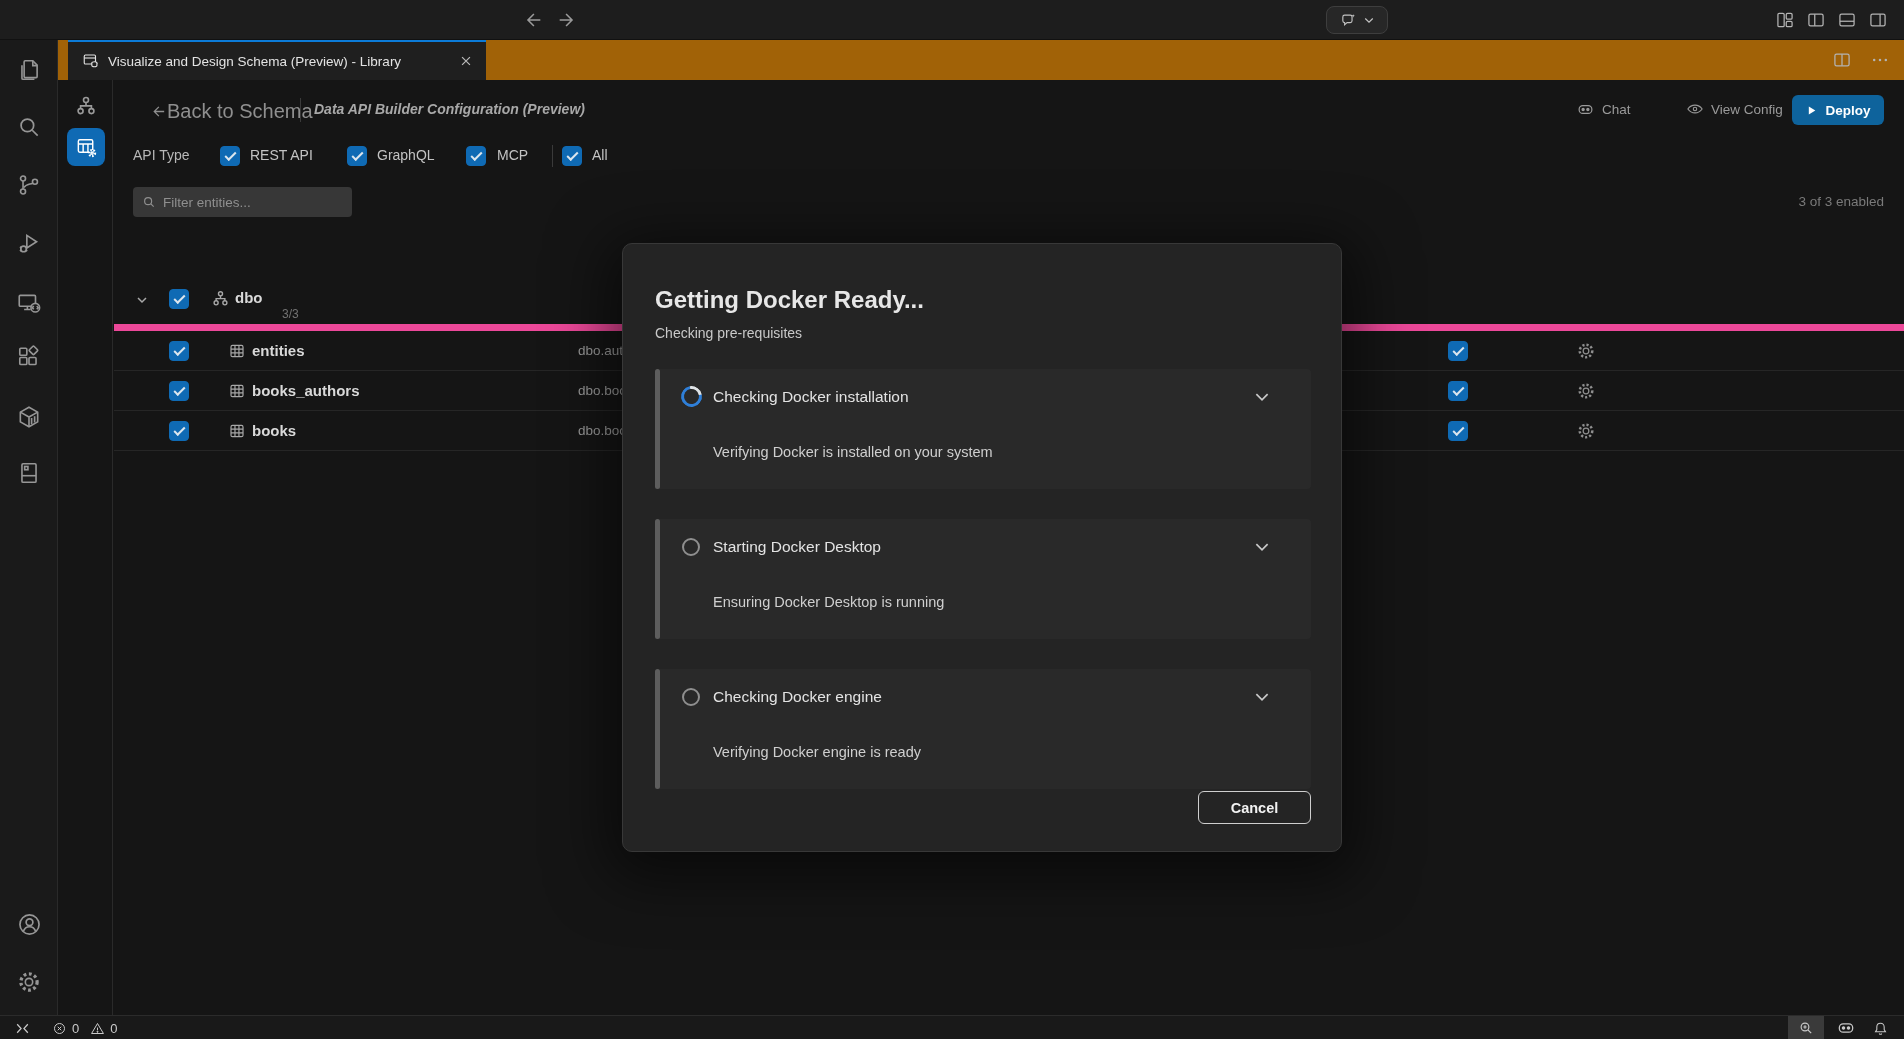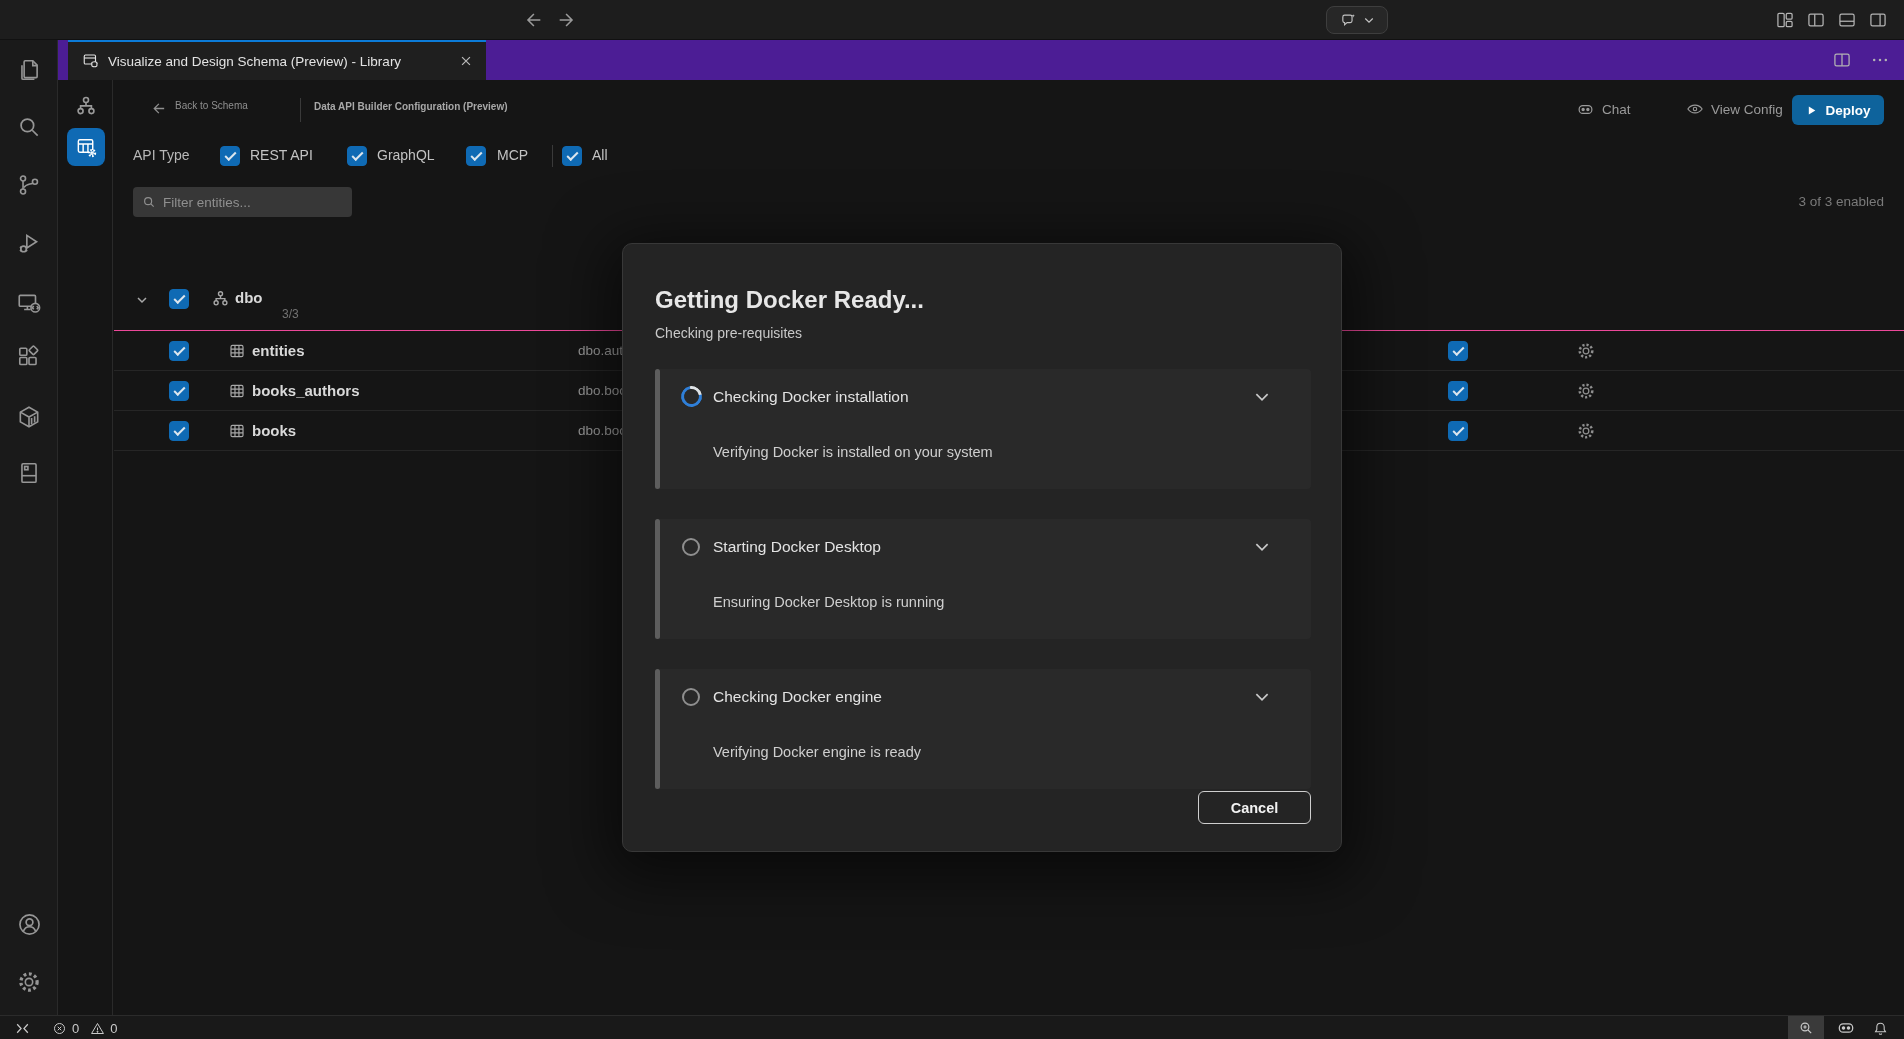--- a/index.html
+++ b/index.html
@@ -21,37 +21,37 @@
   .copilot-btn { position:absolute; left:1326px; top:6px; width:62px; height:28px; background:#272727;
     border:1px solid #3e3e3e; border-radius:8px; display:flex; align-items:center; justify-content:center; gap:6px; color:#c4c4c4; }
   .tb-icons { position:absolute; right:16px; top:9px; display:flex; gap:10px; color:#b4b4b4; }
   .tb-icons > span { width:21px; height:21px; display:flex; align-items:center; justify-content:center; }
 
   
   .activitybar { position:absolute; left:0; top:40px; width:58px; height:975px; background:#1a1a1a; border-right:1px solid #2a2a2a; }
   .ab-icon { position:absolute; left:15px; width:28px; height:28px; color:#969696; display:flex; align-items:center; justify-content:center; cursor:pointer; }
 
   
-  .tabbar { position:absolute; left:58px; top:40px; right:0; height:40px; background:#4c1d95;text-align:right; }
+  .tabbar { position:absolute; left:58px; top:40px; right:0; height:40px; background:#a16207;text-align:right; }
   .tab { position:absolute; left:10px; top:0; width:418px; height:40px; background:#1f1f1f; border-top:2px solid var(--tab-indicator);
     display:flex; align-items:center; padding:0 12px 0 14px; gap:8px; color:#e3e3e3; font-size:13.5px; cursor:pointer; }
   .tab .close { margin-left:auto; color:#b9b9b9; width:17px; height:17px; display:flex; align-items:center; justify-content:center; border-radius:4px; }
   .tab-actions { position:absolute; right:14px; top:10px; display:flex; gap:18px; color:#b4b4b4; }
 
   
   .content { position:absolute; left:58px; top:80px; right:0; bottom:24px; background:#151515; }
   .iconstrip { position:absolute; left:0; top:0; width:55px; height:100%; border-right:1px solid #2a2a2a; }
   .strip-schema { position:absolute; left:15px; top:14px; width:26px; height:26px; color:#9a9a9a; }
   .strip-btn { position:absolute; left:9px; top:48px; width:38px; height:38px; border-radius:8px; background:var(--accent);
     color:#fff; display:flex; align-items:center; justify-content:center; cursor:pointer; }
   .page { position:absolute; left:56px; top:0; right:0; height:100%; }
 
-  .hdr-back { position:absolute; left:36px; top:20px; display:flex; gap:8px; align-items:flex-start; color:#8f8f8f; font-size:10px; cursor:pointer; }
+  .hdr-back { position:absolute; left:36px; top:20px; display:flex; align-items:center; color:#8f8f8f; font-size:20px; cursor:pointer; }
   .hdr-divider { position:absolute; left:186px; top:18px; width:1px; height:24px; background:#3a3a3a; }
-  .page-title { position:absolute; left:200px; top:21px; font-size:10px; font-weight:700; color:#a8a8a8; }
+  .page-title { position:absolute; left:200px; top:21px; font-size:14px; font-weight:700; color:#a8a8a8;font-style:italic; }
   .hdr-action { position:absolute; top:20px; display:flex; gap:7px; align-items:center; color:#9a9a9a; font-size:13.5px; cursor:pointer; }
   .deploy-btn { position:absolute; left:1678px; top:15px; width:92px; height:30px; background:var(--deploy); color:#fff;
     border:none; border-radius:6px; display:flex; align-items:center; justify-content:center; gap:7px; font-size:13.5px; font-weight:600;
     font-family:inherit; cursor:pointer; }
 
   .api-row { position:absolute; left:0; top:60px; width:100%; height:32px; }
   .api-label { position:absolute; left:19px; top:7px; color:#b8b8b8; font-size:14px; }
   .api-opt-label { position:absolute; top:7px; color:#c3c3c3; font-size:14px; }
   .api-divider { position:absolute; left:438px; top:5px; width:1px; height:22px; background:#3a3a3a; }
 
@@ -63,21 +63,21 @@
   .filter-input { position:absolute; left:19px; top:107px; width:219px; height:30px; background:#373737; border:none; border-radius:4px;
     color:#cfcfcf; font-size:13.5px; padding:0 10px 0 30px; font-family:inherit; outline:none; }
   .filter-input::placeholder { color:#8f8f8f; }
   .filter-glass { position:absolute; left:28px; top:115px; width:14px; height:14px; color:#8f8f8f; pointer-events:none; }
   .enabled-summary { position:absolute; right:20px; top:114px; color:#7a7a7a; font-size:13.5px; }
 
   .thead { position:absolute; left:0; top:150px; width:100%; height:38px; border-bottom:1px solid #2c2c2c; color:#9a9a9a; font-size:14px; }
   .thead .col { position:absolute; top:10px; }
   .thead .cb { top:9px; }
 
-  .grow { position:absolute; left:0; top:188px; width:100%; height:63px; border-bottom:1px solid #ec4899; }
+  .grow { position:absolute; left:0; top:188px; width:100%; height:63px; border-bottom:7px solid #ec4899; }
   .grow .cb { left:55px; top:21px; }
   .erow { position:absolute; left:0; width:100%; height:40px; border-bottom:1px solid #262626; }
   .erow .cb { top:10px; }
   .row-icon { position:absolute; color:#a8a8a8; }
   .ename { position:absolute; left:138px; top:11px; font-size:15px; font-weight:700; color:#d9d9d9; }
   .esrc  { position:absolute; left:464px; top:12px; font-size:13.5px; color:#9a9a9a; }
   .gear-btn { position:absolute; left:1462px; top:10px; width:20px; height:20px; color:#8f8f8f; cursor:pointer; }
 
   
   .modal { position:absolute; left:622px; top:243px; width:720px; height:609px; background:#242424;

